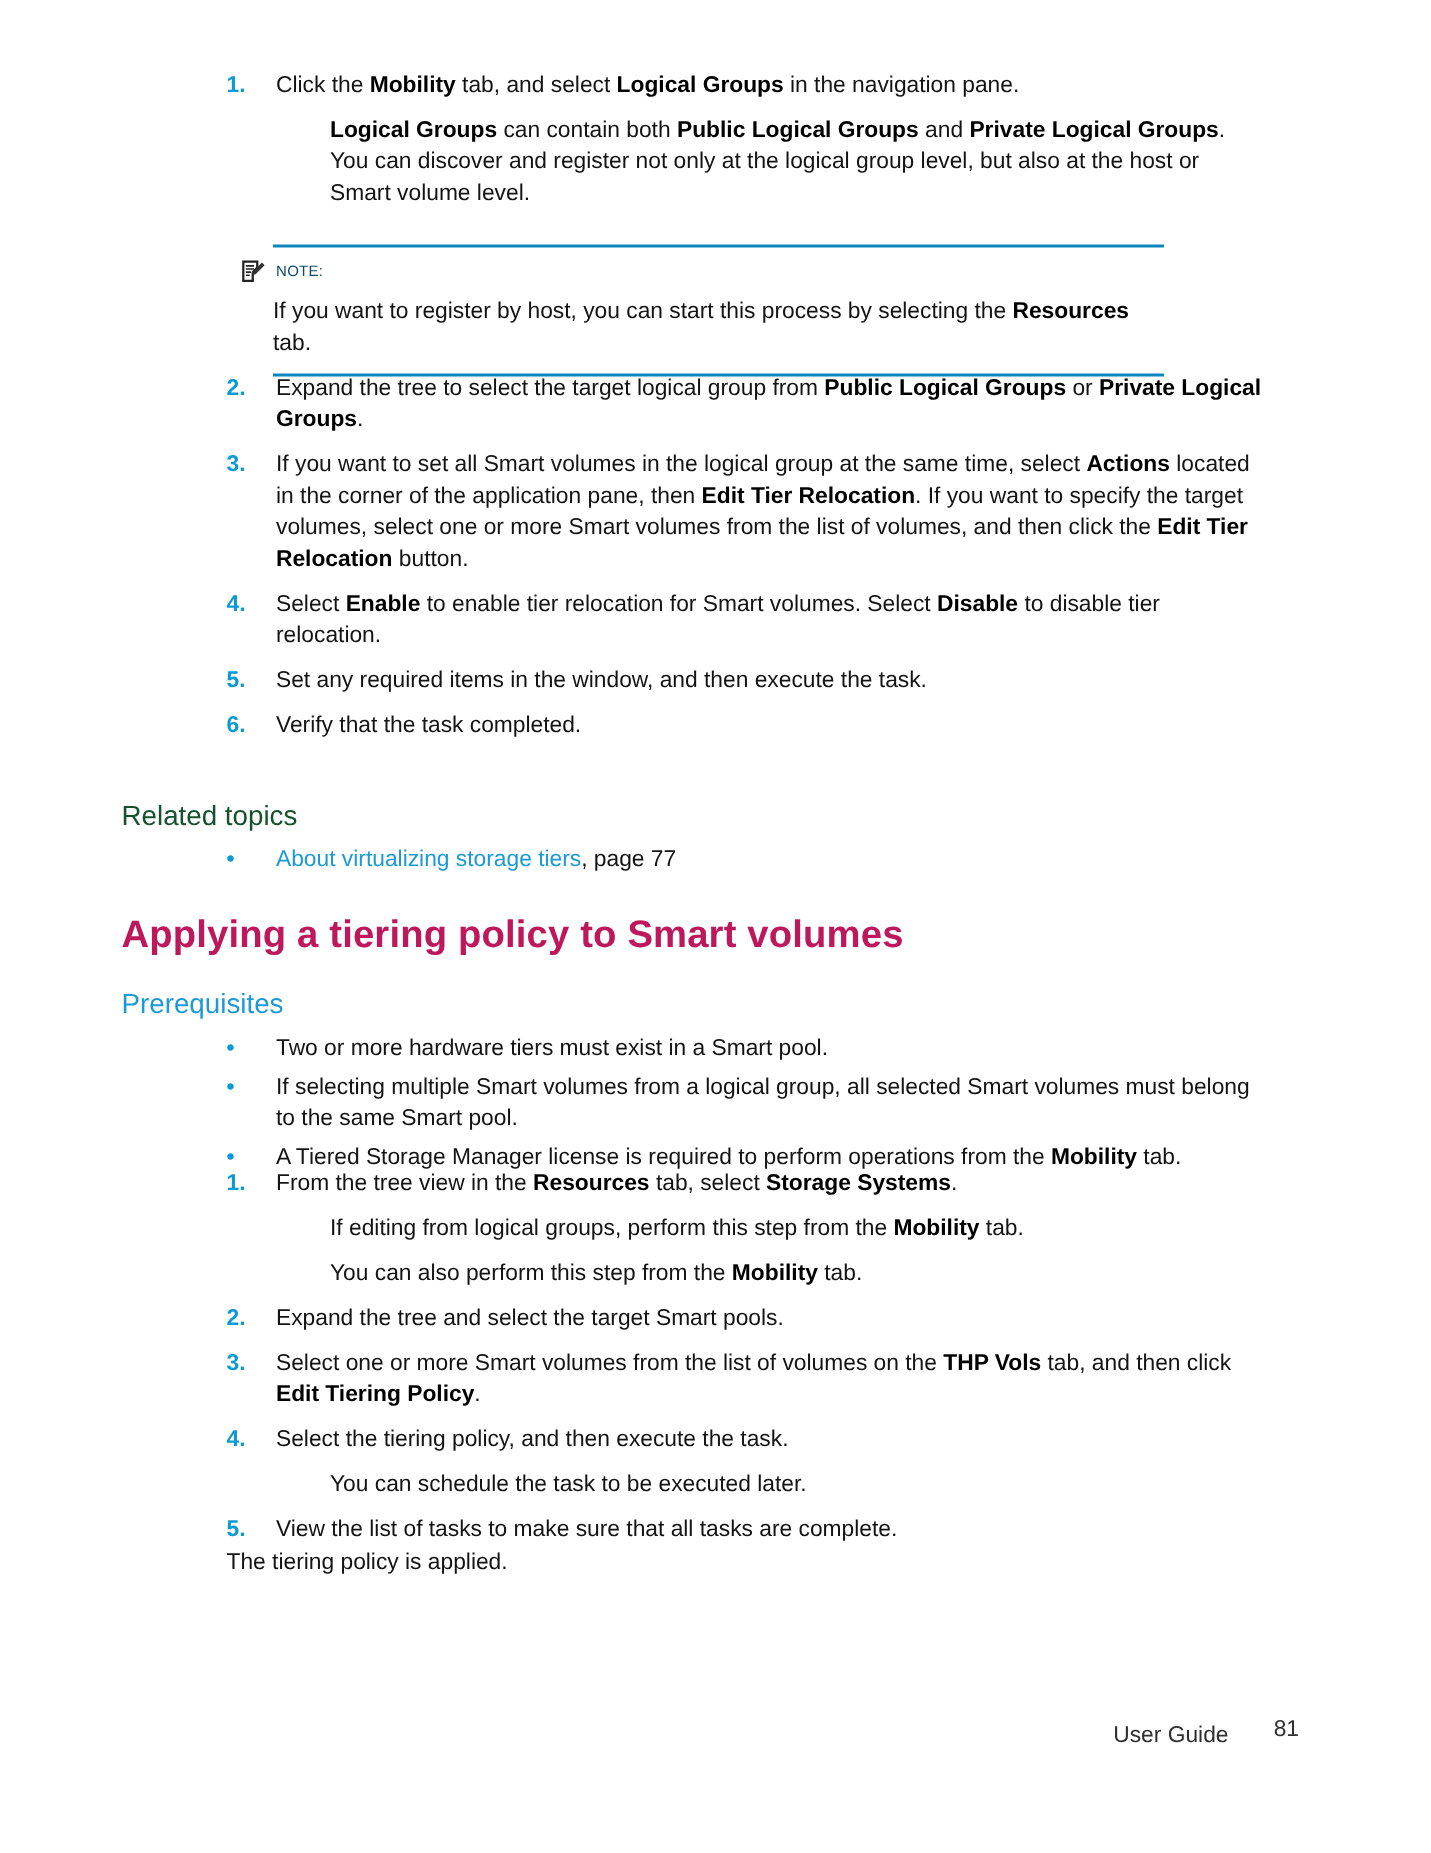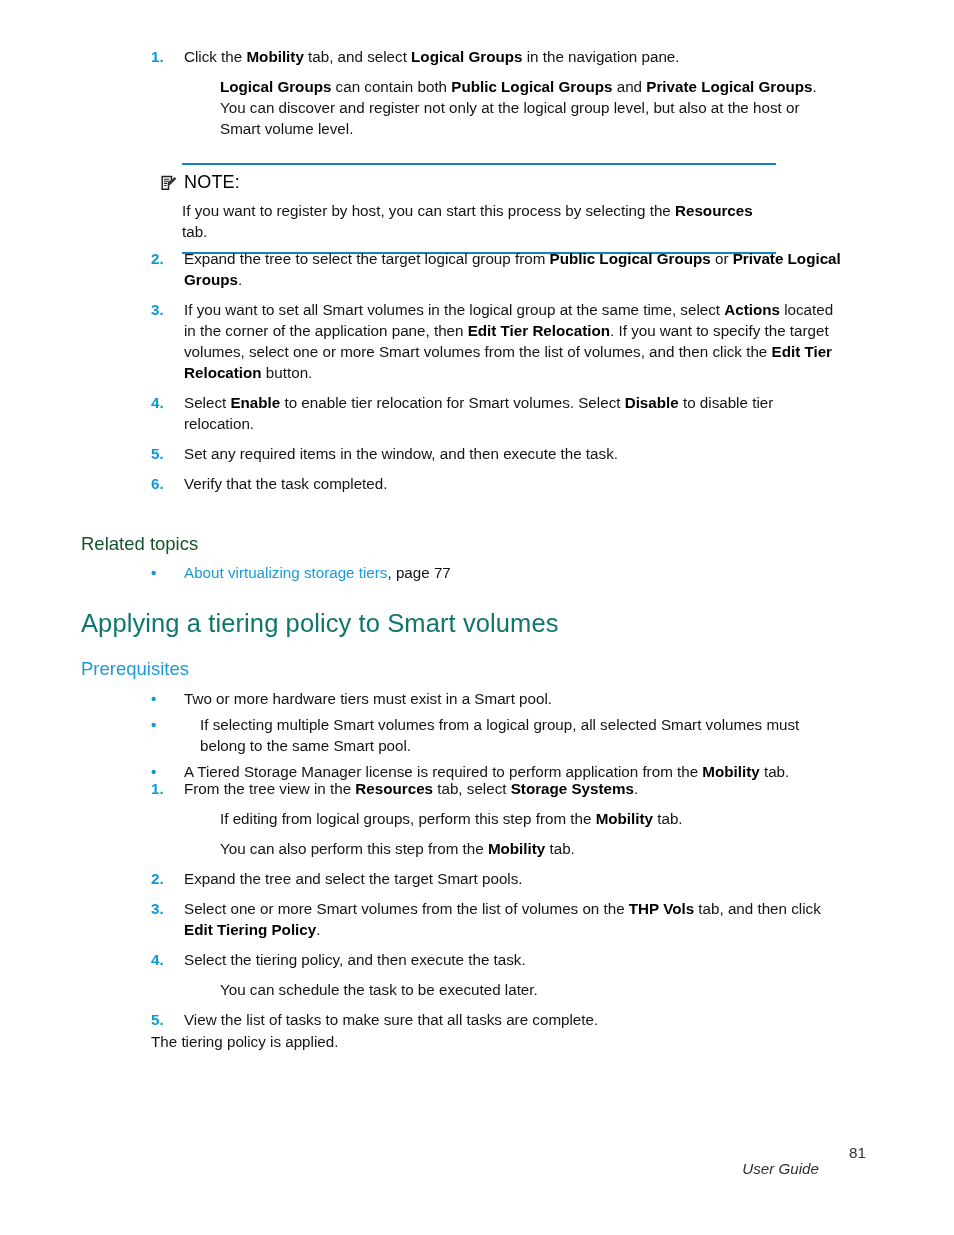--- a/index.html
+++ b/index.html
@@ -96,22 +96,22 @@
     margin-top: 7px;
   }
   .note-icon {
     flex: 0 0 auto;
     width: 18px;
     height: 18px;
     margin-right: 6px;
     position: relative;
   }
   .note-label {
-    color: #000000;
-    font-size: 18px;
+    color: #0c4a6e;
+    font-size: 10px;
     letter-spacing: .2px;
   }
   .note-body {
     margin: 8px 0 9px 22px;
   }
 
   
   .steps-2 {
     position: absolute;
     left: 151px;
@@ -142,22 +142,22 @@
   .link {
     color: #1b9ad6;
   }
 
   
   .h1 {
     position: absolute;
     left: 81px;
     top: 609px;
     font-size: 25.5px;
-    color: #0f766e;
-    font-weight: normal;
+    color: #be185d;
+    font-weight: bold;
     letter-spacing: .1px;
   }
   .h2 {
     position: absolute;
     left: 81px;
     top: 658px;
     font-size: 18.5px;
     color: #1b9ad6;
     font-weight: normal;
   }
@@ -186,24 +186,23 @@
   .footer {
     position: absolute;
     left: 0;
     top: 1144px;
     width: 954px;
     height: 22px;
   }
   .footer-label {
     position: absolute;
     right: 135px;
-    top: 16px;
+    top: 4px;
     font-size: 15.2px;
     color: #303030;
-    font-style: italic;
   }
   .footer-page {
     position: absolute;
     right: 88px;
     top: 0;
     font-size: 15.2px;
     color: #303030;
   }
 </style>
 </head>
@@ -287,28 +286,28 @@
   </div>
 
   <div class="h1">Applying a tiering policy to Smart volumes</div>
   <div class="h2">Prerequisites</div>
 
   <div class="prereq">
     <div class="row">
       <div class="marker dot"></div>
       <div class="body-cell txt">Two or more hardware tiers must exist in a Smart pool.</div>
     </div>
-    <div class="row" style="margin-top:5px;gap:16px;">
+    <div class="row" style="margin-top:5px;">
       <div class="marker dot"></div>
       <div class="body-cell txt">If selecting multiple Smart volumes from a logical group, all selected Smart volumes must belong to the same Smart pool.</div>
     </div>
     <div class="row" style="margin-top:5px;">
       <div class="marker dot"></div>
       <div class="body-cell txt">
-        <span>A Tiered Storage Manager license is required to perform application from the </span><b>Mobility</b><span> tab.</span>
+        <span>A Tiered Storage Manager license is required to perform operations from the </span><b>Mobility</b><span> tab.</span>
       </div>
     </div>
   </div>
 
   <div class="steps-3">
 
     <div class="row">
       <div class="marker num">1.</div>
       <div class="body-cell txt">
         <span>From the tree view in the </span><b>Resources</b><span> tab, select </span><b>Storage Systems</b><span>.</span>

